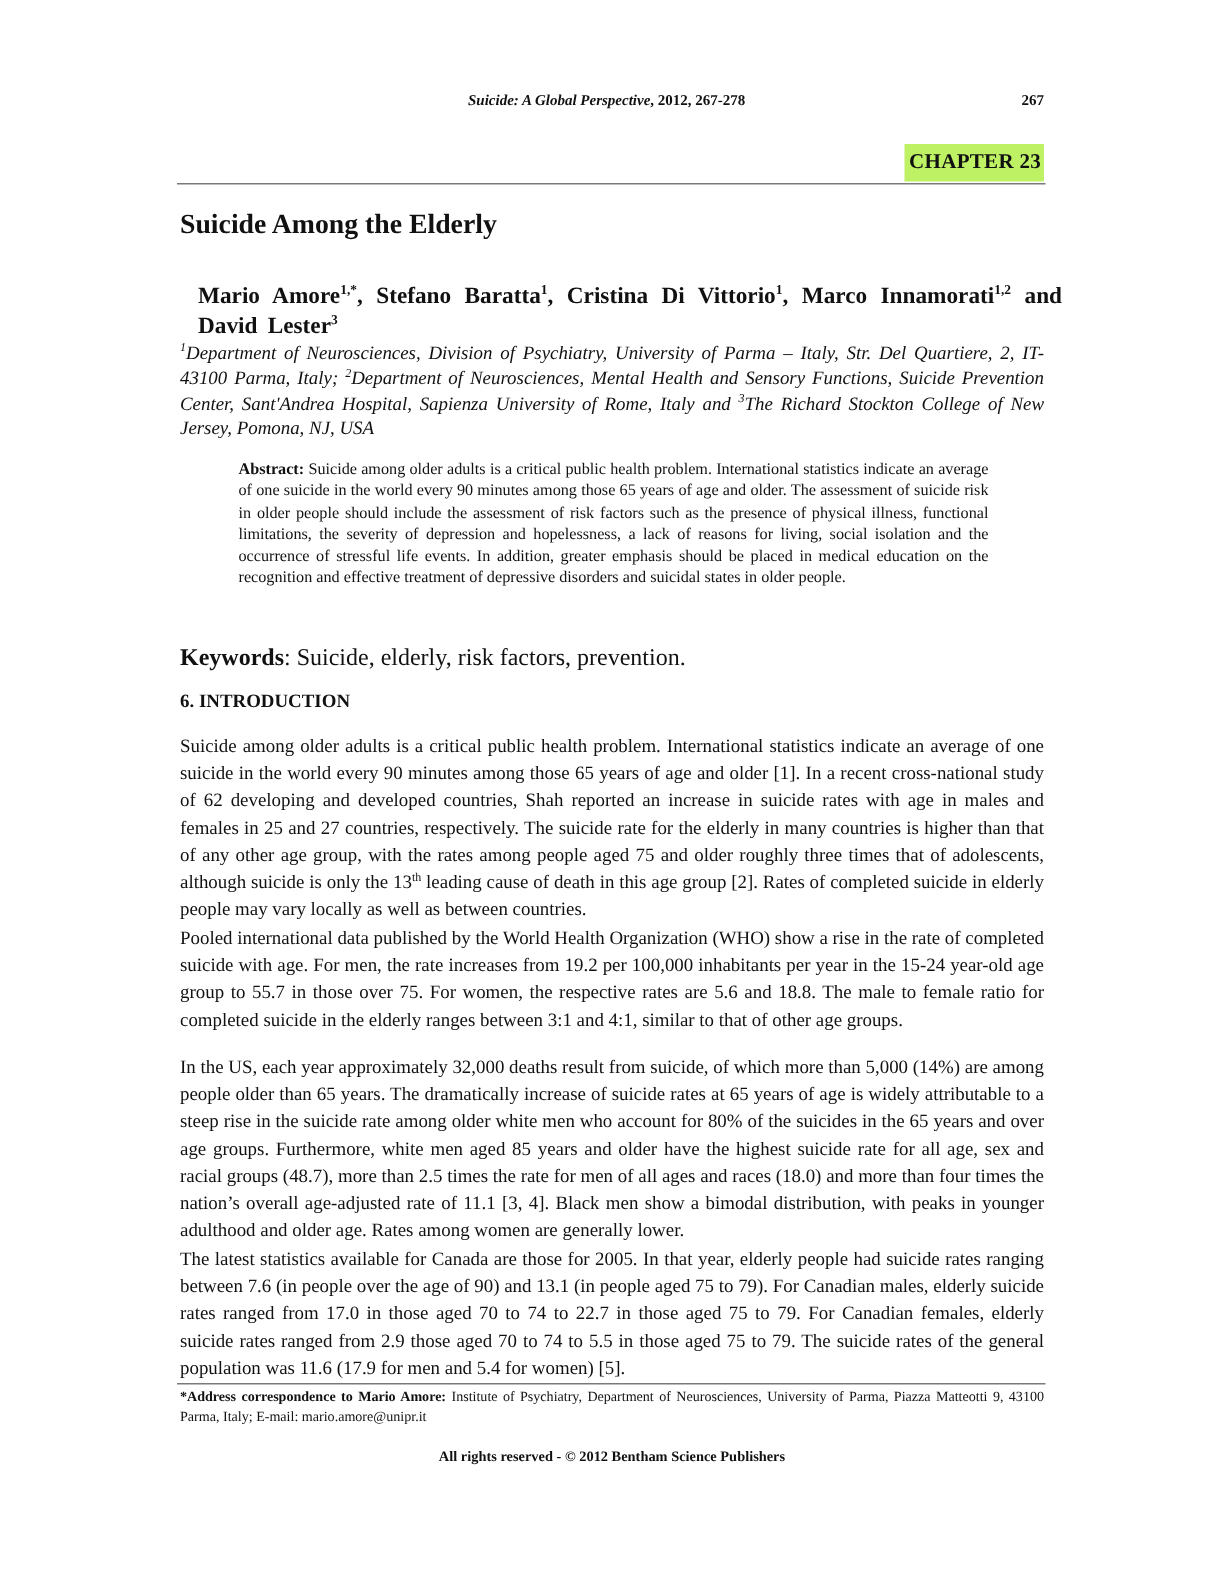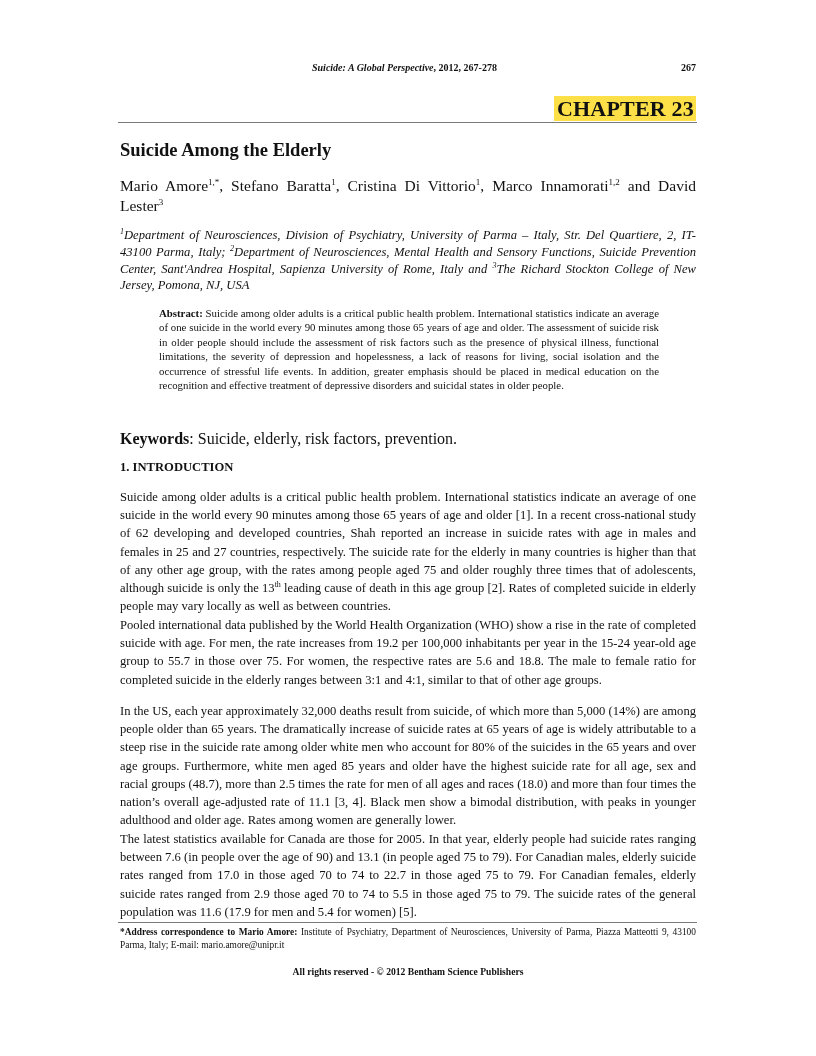--- a/index.html
+++ b/index.html
@@ -6,29 +6,29 @@
   body { width: 816px; height: 1056px; position: relative; overflow: hidden;
          font-family: "Liberation Serif", "DejaVu Serif", serif; color: #111; }
   .page { position: absolute; left: 0; top: 0; width: 816px; height: 1056px; }
 
   .running-head { position: absolute; top: 62px; left: 120px; width: 576px; height: 14px;
                   font-size: 10px; font-weight: bold; }
   .running-head .journal { position: absolute; left: 192px; top: 0; }
   .running-head .journal i { font-style: italic; text-align: right; }
   .running-head .page-num { position: absolute; right: 0; top: 0; }
 
-  .chapter-box { position: absolute; top: 96px; right: 120px; background: #fde047;
-                 font-size: 22px; font-weight: bold; line-height: 25px; padding: 0 2px 0 3px;
+  .chapter-box { position: absolute; top: 96px; right: 120px; background: #bef264;
+                 font-size: 14px; font-weight: bold; line-height: 25px; padding: 0 2px 0 3px;
                  letter-spacing: 0.2px; }
   .chapter-rule { position: absolute; top: 122px; left: 118px; width: 579px; height: 1px; background: #7a7a7a; }
 
   .title { position: absolute; top: 140px; left: 120px; font-size: 18.5px; font-weight: bold; margin: 0; text-align: center; }
 
-  .authors { position: absolute; top: 176px; left: 120px; width: 576px; font-size: 15.5px; font-weight: normal;
-             line-height: 20px; text-align: justify; text-align-last: left; margin: 0; word-spacing: 3px; }
+  .authors { position: absolute; top: 176px; left: 120px; width: 576px; font-size: 15.5px; font-weight: bold;
+             line-height: 20px; text-align: justify; text-align-last: left; margin: 12px; word-spacing: 3px; }
   .authors sup { font-size: 9px; vertical-align: 6px; line-height: 0; }
 
   .affil { position: absolute; top: 227px; left: 120px; width: 576px; font-size: 12.6px; font-style: italic;
            line-height: 16.8px; text-align: justify; margin: 0; }
   .affil sup { font-size: 8px; vertical-align: 5px; line-height: 0; }
 
   .abstract { position: absolute; top: 306px; left: 159px; width: 500px; font-size: 10.8px;
               line-height: 14.4px; text-align: justify; margin: 0; }
   .abstract b { font-weight: bold; }
 
@@ -69,21 +69,21 @@
   <h1 class="title">Suicide Among the Elderly</h1>
 
   <p class="authors"><span>Mario Amore</span><sup>1,*</sup><span>, </span><span>Stefano Baratta</span><sup>1</sup><span>, </span><span>Cristina Di Vittorio</span><sup>1</sup><span>, </span><span>Marco Innamorati</span><sup>1,2</sup><span> and </span><span>David Lester</span><sup>3</sup></p>
 
   <p class="affil"><sup>1</sup><span>Department of Neurosciences, Division of Psychiatry, University of Parma – Italy, Str. Del Quartiere, 2, IT-43100 Parma, Italy; </span><sup>2</sup><span>Department of Neurosciences, Mental Health and Sensory Functions, Suicide Prevention Center, Sant'Andrea Hospital, Sapienza University of Rome, Italy and </span><sup>3</sup><span>The Richard Stockton College of New Jersey, Pomona, NJ, USA</span></p>
 
   <p class="abstract"><b>Abstract:</b><span> Suicide among older adults is a critical public health problem. International statistics indicate an average of one suicide in the world every 90 minutes among those 65 years of age and older. The assessment of suicide risk in older people should include the assessment of risk factors such as the presence of physical illness, functional limitations, the severity of depression and hopelessness, a lack of reasons for living, social isolation and the occurrence of stressful life events. In addition, greater emphasis should be placed in medical education on the recognition and effective treatment of depressive disorders and suicidal states in older people.</span></p>
 
   <p class="keywords"><b>Keywords</b><span>: Suicide, elderly, risk factors, prevention.</span></p>
 
-  <h2 class="section-head">1. INTRODUCTION</h2>
+  <h2 class="section-head">6. INTRODUCTION</h2>
 
   <p class="para p1"><span>Suicide among older adults is a critical public health problem. International statistics indicate an average of one suicide in the world every 90 minutes among those 65 years of age and older [1]. In a recent cross-national study of 62 developing and developed countries, Shah reported an increase in suicide rates with age in males and females in 25 and 27 countries, respectively. The suicide rate for the elderly in many countries is higher than that of any other age group, with the rates among people aged 75 and older roughly three times that of adolescents, although suicide is only the 13</span><sup>th</sup><span> leading cause of death in this age group [2]. Rates of completed suicide in elderly people may vary locally as well as between countries.</span></p>
 
   <p class="para p2">Pooled international data published by the World Health Organization (WHO) show a rise in the rate of completed suicide with age. For men, the rate increases from 19.2 per 100,000 inhabitants per year in the 15-24 year-old age group to 55.7 in those over 75. For women, the respective rates are 5.6 and 18.8. The male to female ratio for completed suicide in the elderly ranges between 3:1 and 4:1, similar to that of other age groups.</p>
 
   <p class="para p3">In the US, each year approximately 32,000 deaths result from suicide, of which more than 5,000 (14%) are among people older than 65 years. The dramatically increase of suicide rates at 65 years of age is widely attributable to a steep rise in the suicide rate among older white men who account for 80% of the suicides in the 65 years and over age groups. Furthermore, white men aged 85 years and older have the highest suicide rate for all age, sex and racial groups (48.7), more than 2.5 times the rate for men of all ages and races (18.0) and more than four times the nation’s overall age-adjusted rate of 11.1 [3, 4]. Black men show a bimodal distribution, with peaks in younger adulthood and older age. Rates among women are generally lower.</p>
 
   <p class="para p4">The latest statistics available for Canada are those for 2005. In that year, elderly people had suicide rates ranging between 7.6 (in people over the age of 90) and 13.1 (in people aged 75 to 79). For Canadian males, elderly suicide rates ranged from 17.0 in those aged 70 to 74 to 22.7 in those aged 75 to 79. For Canadian females, elderly suicide rates ranged from 2.9 those aged 70 to 74 to 5.5 in those aged 75 to 79. The suicide rates of the general population was 11.6 (17.9 for men and 5.4 for women) [5].</p>
 
   <div class="foot-rule"></div>

